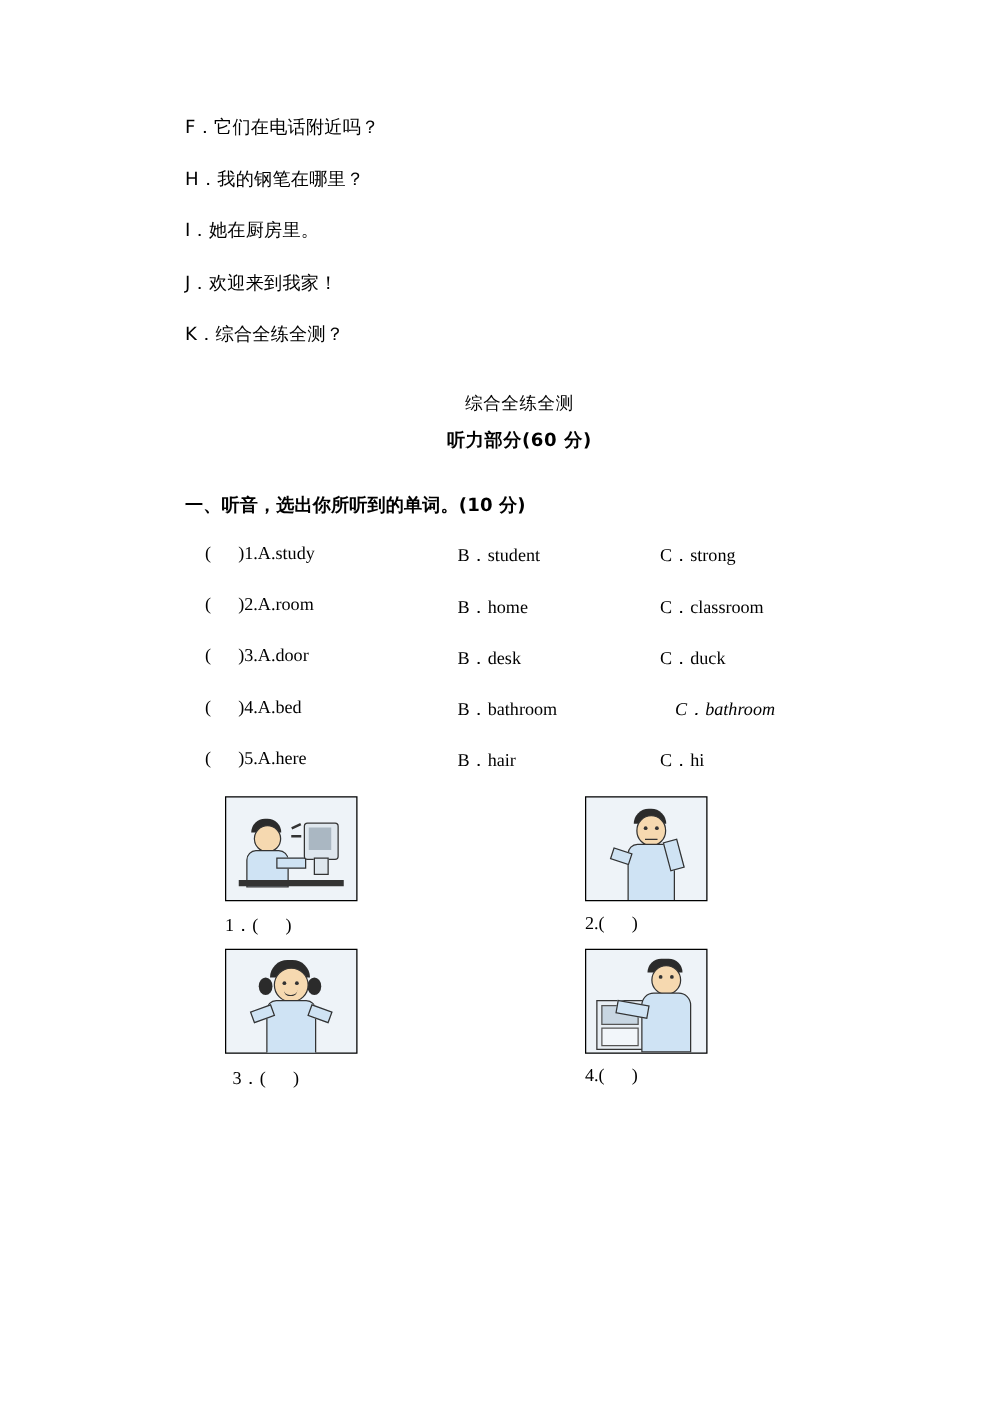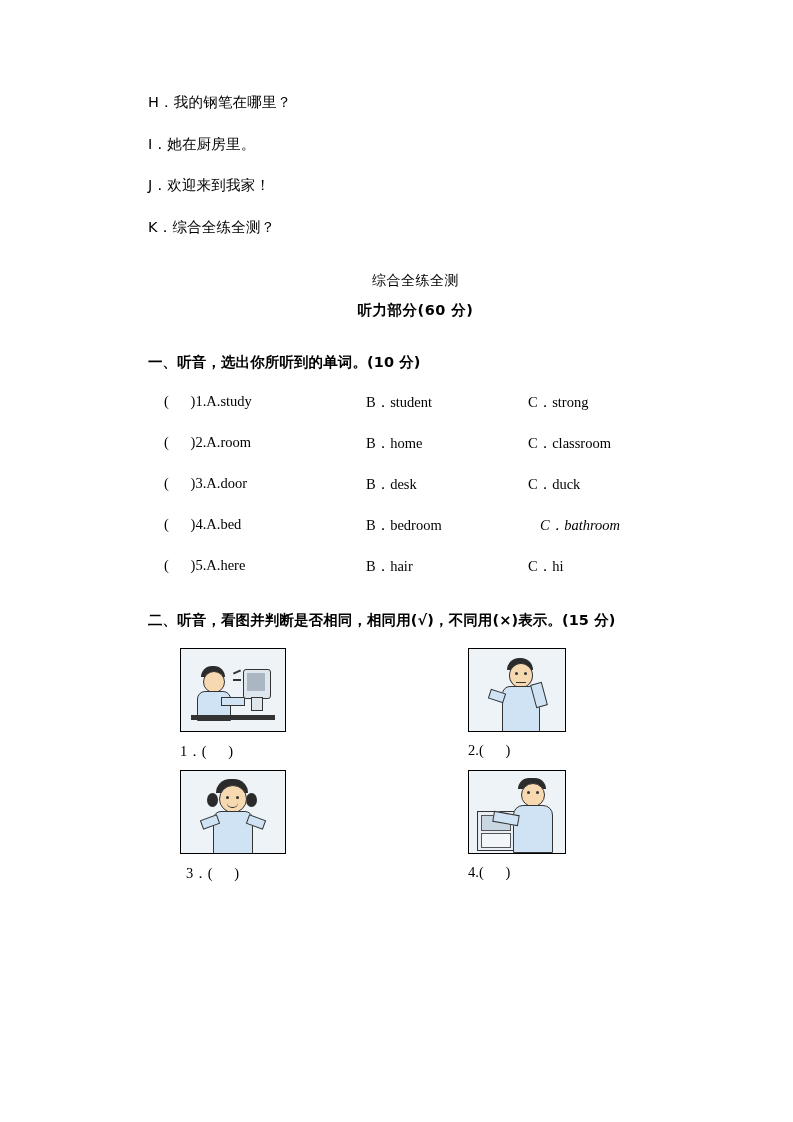--- a/index.html
+++ b/index.html
@@ -160,20 +160,21 @@
   .f4-door { left: 12px; top: 62px; width: 28px; height: 13px; border:1px solid #555; background:#f2f6fa;}
   .f4-eye-l { left: 58px; top: 20px; width: 3px; height: 3px; border-radius:50%; background:#333;}
   .f4-eye-r { left: 67px; top: 20px; width: 3px; height: 3px; border-radius:50%; background:#333;}
 </style>
 </head>
 <body>
 
 <div class="page">
 
   <div>
+    <div class="trans-line">F．它们在电话附近吗？</div>
     <div class="trans-line">H．我的钢笔在哪里？</div>
     <div class="trans-line">I．她在厨房里。</div>
     <div class="trans-line">J．欢迎来到我家！</div>
     <div class="trans-line">K．综合全练全测？</div>
   </div>
 
   <div class="section-center">综合全练全测</div>
   <div class="section-center two">听力部分(60 分)</div>
 
   <div class="q-heading">一、听音，选出你所听到的单词。(10 分)</div>
@@ -189,31 +190,30 @@
       <span class="c-b">B．home</span>
       <span class="c-c">C．classroom</span>
     </div>
     <div class="choice-row">
       <span class="c-a">(      )3.A.door</span>
       <span class="c-b">B．desk</span>
       <span class="c-c">C．duck</span>
     </div>
     <div class="choice-row wide">
       <span class="c-a">(      )4.A.bed</span>
-      <span class="c-b">B．bedroom</span>
+      <span class="c-b">B．bathroom</span>
       <span class="c-c">C．bathroom</span>
     </div>
     <div class="choice-row">
       <span class="c-a">(      )5.A.here</span>
       <span class="c-b">B．hair</span>
       <span class="c-c">C．hi</span>
     </div>
   </div>
 
-  <div class="q2-heading">二、听音，看图并判断是否相同，相同用(√)，不同用(×)表示。(15 分)</div>
 
   <div class="pic-grid">
 
     <div class="pic-row">
       <div class="pic-cell left">
         <div class="pic-box">
           <div class="fig f1-hair"></div>
           <div class="fig f1-head"></div>
           <div class="fig f1-body"></div>
           <div class="fig f1-arm"></div>

